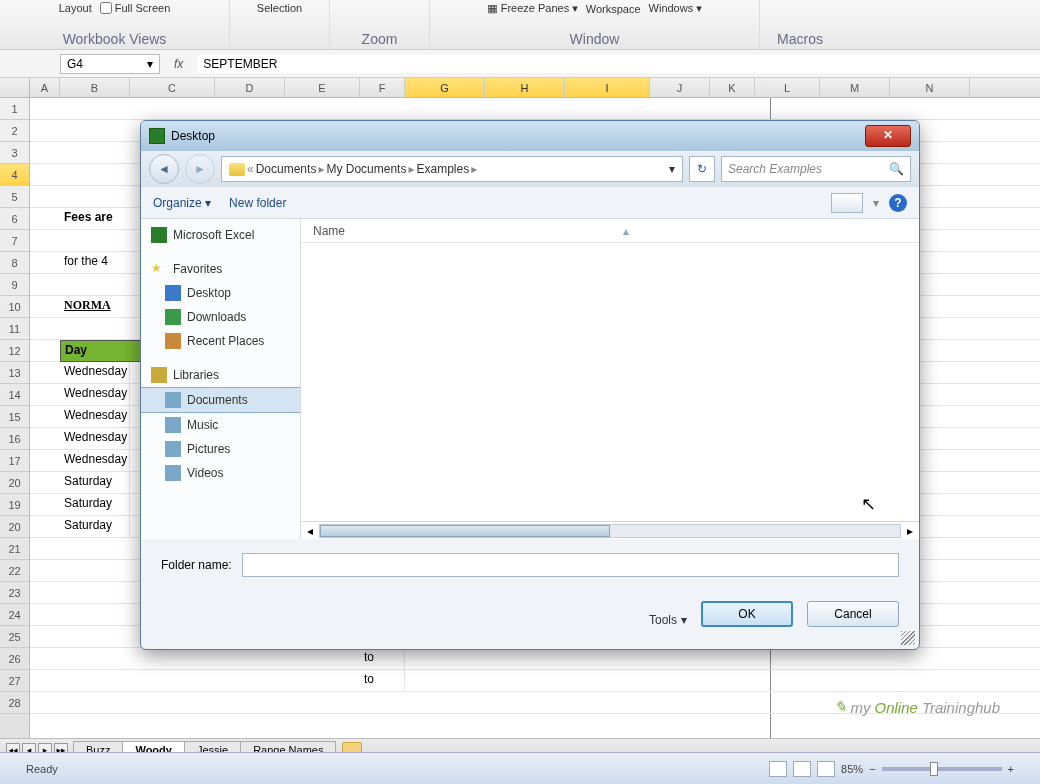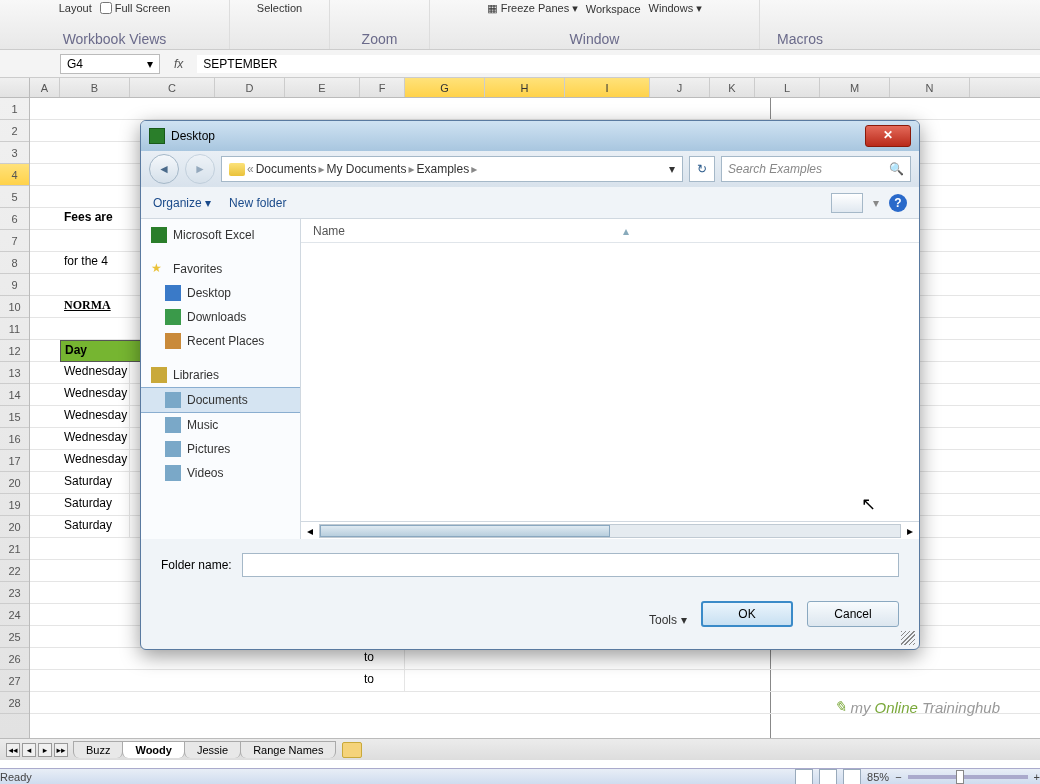--- a/index.html
+++ b/index.html
@@ -39,21 +39,21 @@
 
 
 .sheet-tabs { position: absolute; bottom: 24px; left: 0; right: 0; height: 22px; background: linear-gradient(#ececec,#ddd); display: flex; align-items: center; border-top: 1px solid #bbb; }
 .tab-nav { display: flex; gap: 2px; padding: 0 6px; }
 .tab-nav-btn { width: 14px; height: 14px; border: 1px solid #999; background: #f0f0f0; font-size: 9px; text-align: center; line-height: 12px; }
 .sheet-tab { padding: 2px 12px; background: #e8e8e8; border: 1px solid #aaa; border-bottom: none; border-radius: 0 0 6px 6px; margin-left: -1px; font-size: 11px; }
 .sheet-tab.active { background: #fff; font-weight: bold; }
 .new-sheet { width: 20px; height: 16px; margin-left: 6px; background: #f5d37a; border: 1px solid #c9a93a; border-radius: 2px; }
 
 
-.status-bar { position: absolute; bottom: 0; left: 0; right: 0; height: 16px; background: linear-gradient(#e8eef6,#cfdcef); display: flex; align-items: center; padding: 0 0; font-size: 11px; color: #444; border-top: 1px solid #aac; }
+.status-bar { position: absolute; bottom: 0; left: 0; right: 0; height: 32px; background: linear-gradient(#e8eef6,#cfdcef); display: flex; align-items: center; padding: 0 26px; font-size: 11px; color: #444; border-top: 1px solid #aac; }
 .status-right { margin-left: auto; display: flex; align-items: center; gap: 6px; text-align: center; }
 .view-btn { width: 18px; height: 16px; border: 1px solid #9ab; background: #fff; }
 .zoom-slider { width: 120px; height: 4px; background: #aac; position: relative; }
 .zoom-thumb { position: absolute; width: 8px; height: 14px; background: #fff; border: 1px solid #888; top: -5px; left: 40%; }
 
 
 .dialog { position: absolute; left: 140px; top: 120px; width: 780px; height: 530px; background: #f0f4f8; border: 1px solid #5a7aa0; border-radius: 6px; box-shadow: 0 6px 20px rgba(0,0,0,0.4); overflow: hidden; }
 .titlebar { height: 30px; background: linear-gradient(#cfe2f2,#a8c6df); display: flex; align-items: center; padding: 0 8px; }
 .titlebar-icon { width: 16px; height: 16px; background: #2a7e2a; border: 1px solid #195919; margin-right: 6px; }
 .close-btn { margin-left: auto; width: 46px; height: 22px; background: linear-gradient(#e46a5a,#b92a1a); border-radius: 3px; border: 1px solid #8a1a0a; color: #fff; text-align: center; line-height: 18px; font-weight: bold; }

